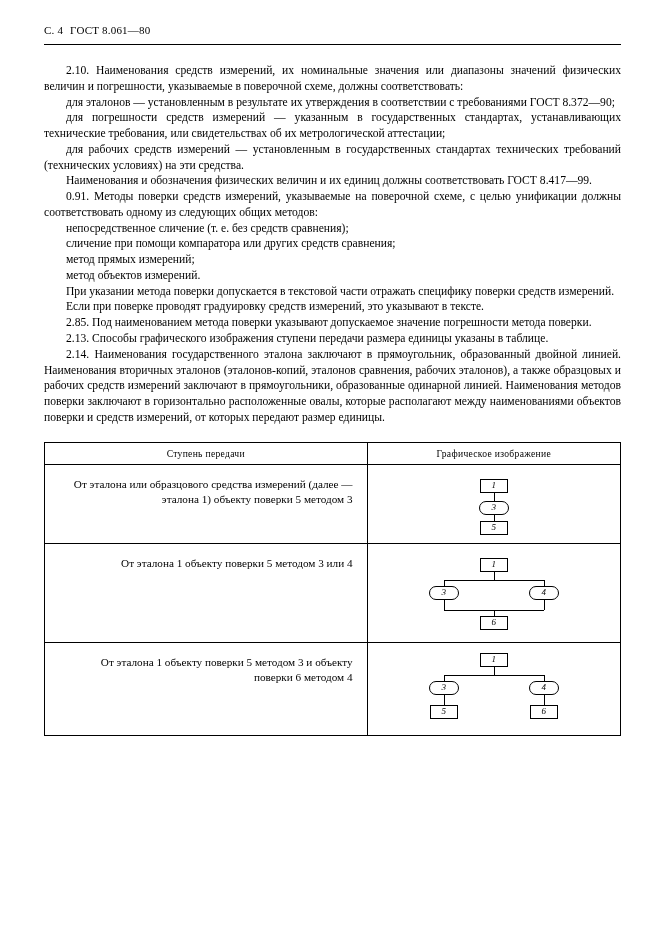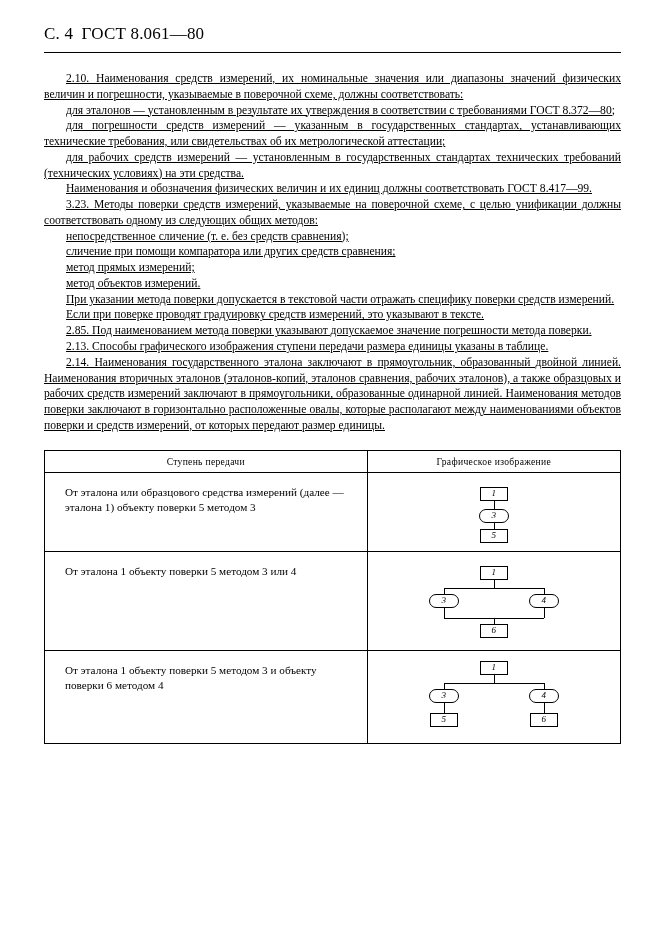--- a/index.html
+++ b/index.html
@@ -16,42 +16,41 @@
   }
   .page {
     position: absolute;
     left: 0; top: 0;
     width: 661px;
     height: 936px;
     box-sizing: border-box;
     padding: 24px 40px 20px 44px;
   }
   .header {
-    font-size: 17px;
+    font-size: 11px;
     letter-spacing: 0.2px;
     margin-bottom: 8px;
     white-space: nowrap;
   }
   .header .pg { margin-right: 4px; }
   .rule {
     border-top: 1px solid #000;
     width: 100%;
     margin-top: 2px;
     margin-bottom: 18px;
   }
   .body-text {
     font-size: 11.6px;
     line-height: 1.36;
     text-align: justify;
     hyphens: none;
   }
   .body-text p {
     margin: 0;
     text-indent: 22px;
-    text-decoration: underline;
   }
 
   table.grid {
     margin-top: 16px;
     width: 100%;
     border-collapse: collapse;
     table-layout: fixed;
   }
   table.grid td, table.grid th {
     border: 1px solid #000;
@@ -64,21 +63,21 @@
     font-size: 9.6px;
     padding: 5px 0;
     letter-spacing: 0.3px;
   }
   td.col-left {
     font-size: 11.2px;
     line-height: 1.35;
   }
   td.col-left .cellinner {
     padding: 6px 6px 4px 12px;
-    text-align: left;
+    text-align: right;
   }
   td.col-right {
     padding: 0;
   }
   .diagram {
     position: relative;
     margin: 0 auto;
     height: 100%;
   }
   .box {
@@ -113,25 +112,25 @@
 <div class="page">
 
   <div class="header">
     <span class="pg">С. 4</span>
     <span>ГОСТ 8.061—80</span>
   </div>
   <div class="rule"></div>
 
   <div class="body-text">
     <p>2.10. Наименования средств измерений, их номинальные значения или диапазоны значений физических величин и погрешности, указываемые в поверочной схеме, должны соответствовать:</p>
-    <p>для эталонов — установленным в результате их утверждения в соответствии с требованиями ГОСТ 8.372—80;</p>
+    <p>для эталонов — установленным в результате их утверждения в соответствии с требованиями ГОСТ 8.372—90;</p>
     <p>для погрешности средств измерений — указанным в государственных стандартах, устанавливающих технические требования, или свидетельствах об их метрологической аттестации;</p>
     <p>для рабочих средств измерений — установленным в государственных стандартах технических требований (технических условиях) на эти средства.</p>
     <p>Наименования и обозначения физических величин и их единиц должны соответствовать ГОСТ 8.417—99.</p>
-    <p>3.23. Методы поверки средств измерений, указываемые на поверочной схеме, с целью унификации должны соответствовать одному из следующих общих методов:</p>
+    <p>0.91. Методы поверки средств измерений, указываемые на поверочной схеме, с целью унификации должны соответствовать одному из следующих общих методов:</p>
     <p>непосредственное сличение (т. е. без средств сравнения);</p>
     <p>сличение при помощи компаратора или других средств сравнения;</p>
     <p>метод прямых измерений;</p>
     <p>метод объектов измерений.</p>
     <p>При указании метода поверки допускается в текстовой части отражать специфику поверки средств измерений.</p>
     <p>Если при поверке проводят градуировку средств измерений, это указывают в тексте.</p>
     <p>2.85. Под наименованием метода поверки указывают допускаемое значение погрешности метода поверки.</p>
     <p>2.13. Способы графического изображения ступени передачи размера единицы указаны в таблице.</p>
     <p>2.14. Наименования государственного эталона заключают в прямоугольник, образованный двойной линией. Наименования вторичных эталонов (эталонов-копий, эталонов сравнения, рабочих эталонов), а также образцовых и рабочих средств измерений заключают в прямоугольники, образованные одинарной линией. Наименования методов поверки заключают в горизонтально расположенные овалы, которые располагают между наименованиями объектов поверки и средств измерений, от которых передают размер единицы.</p>
   </div>

